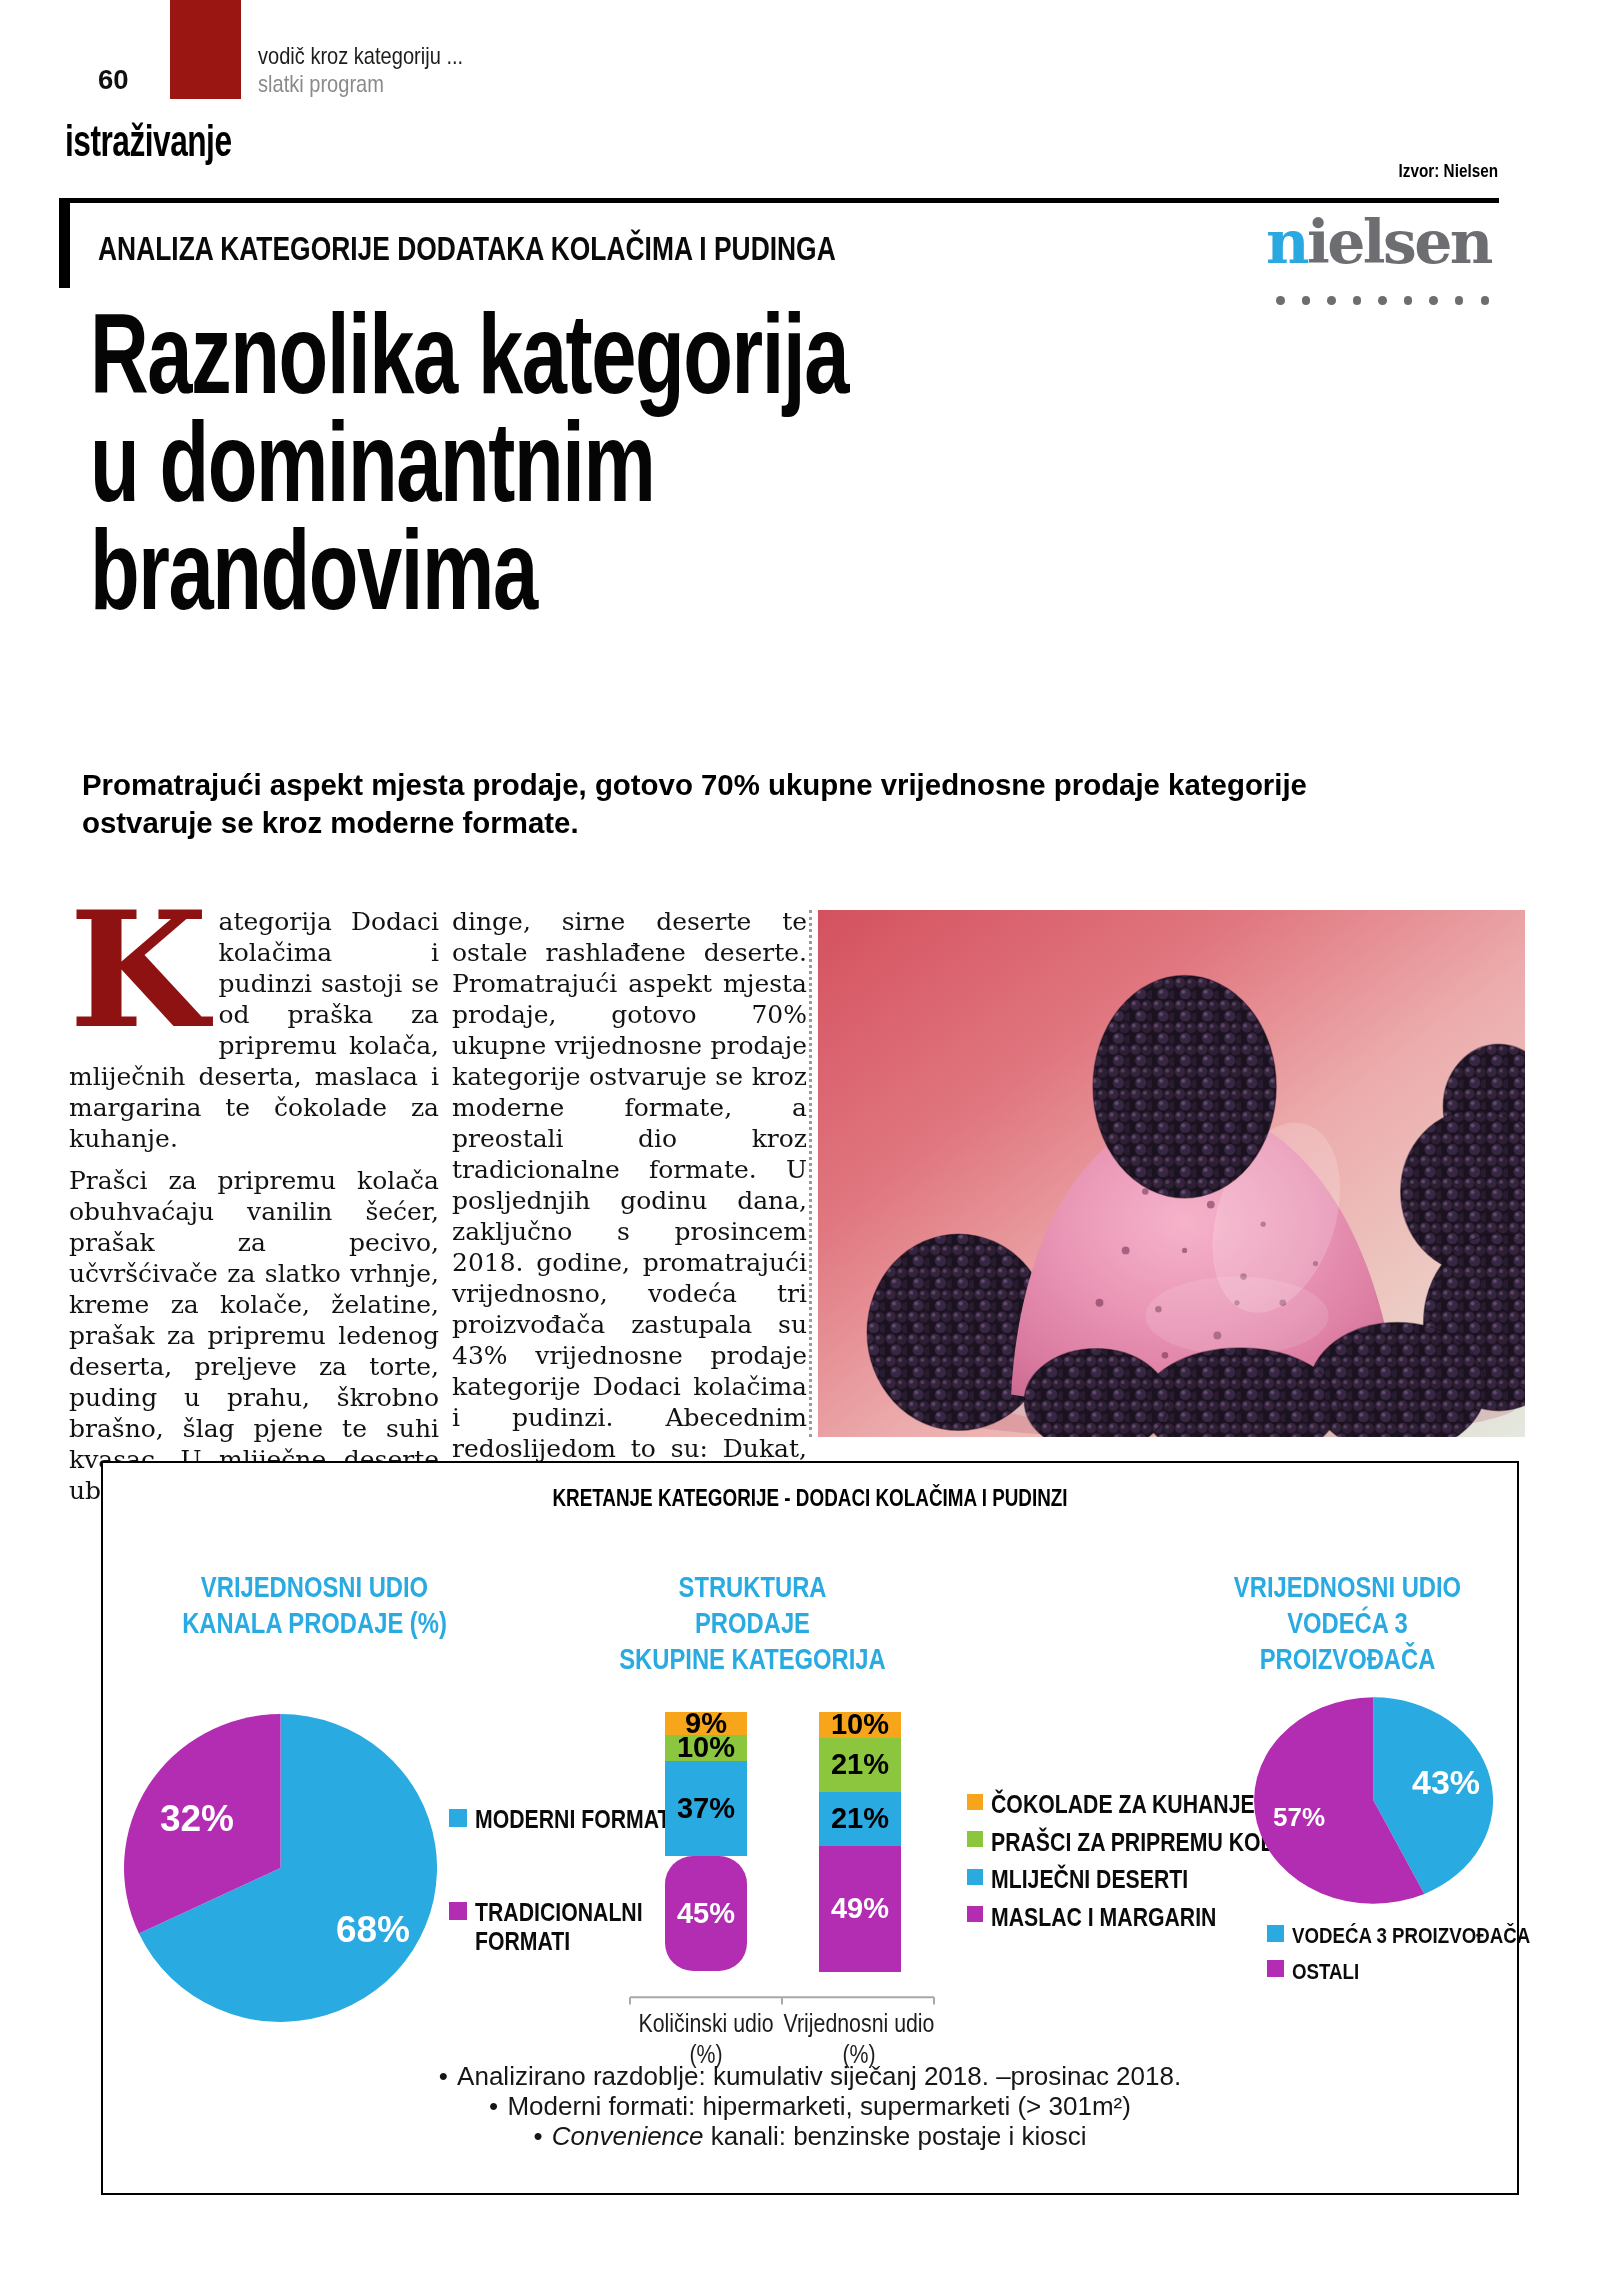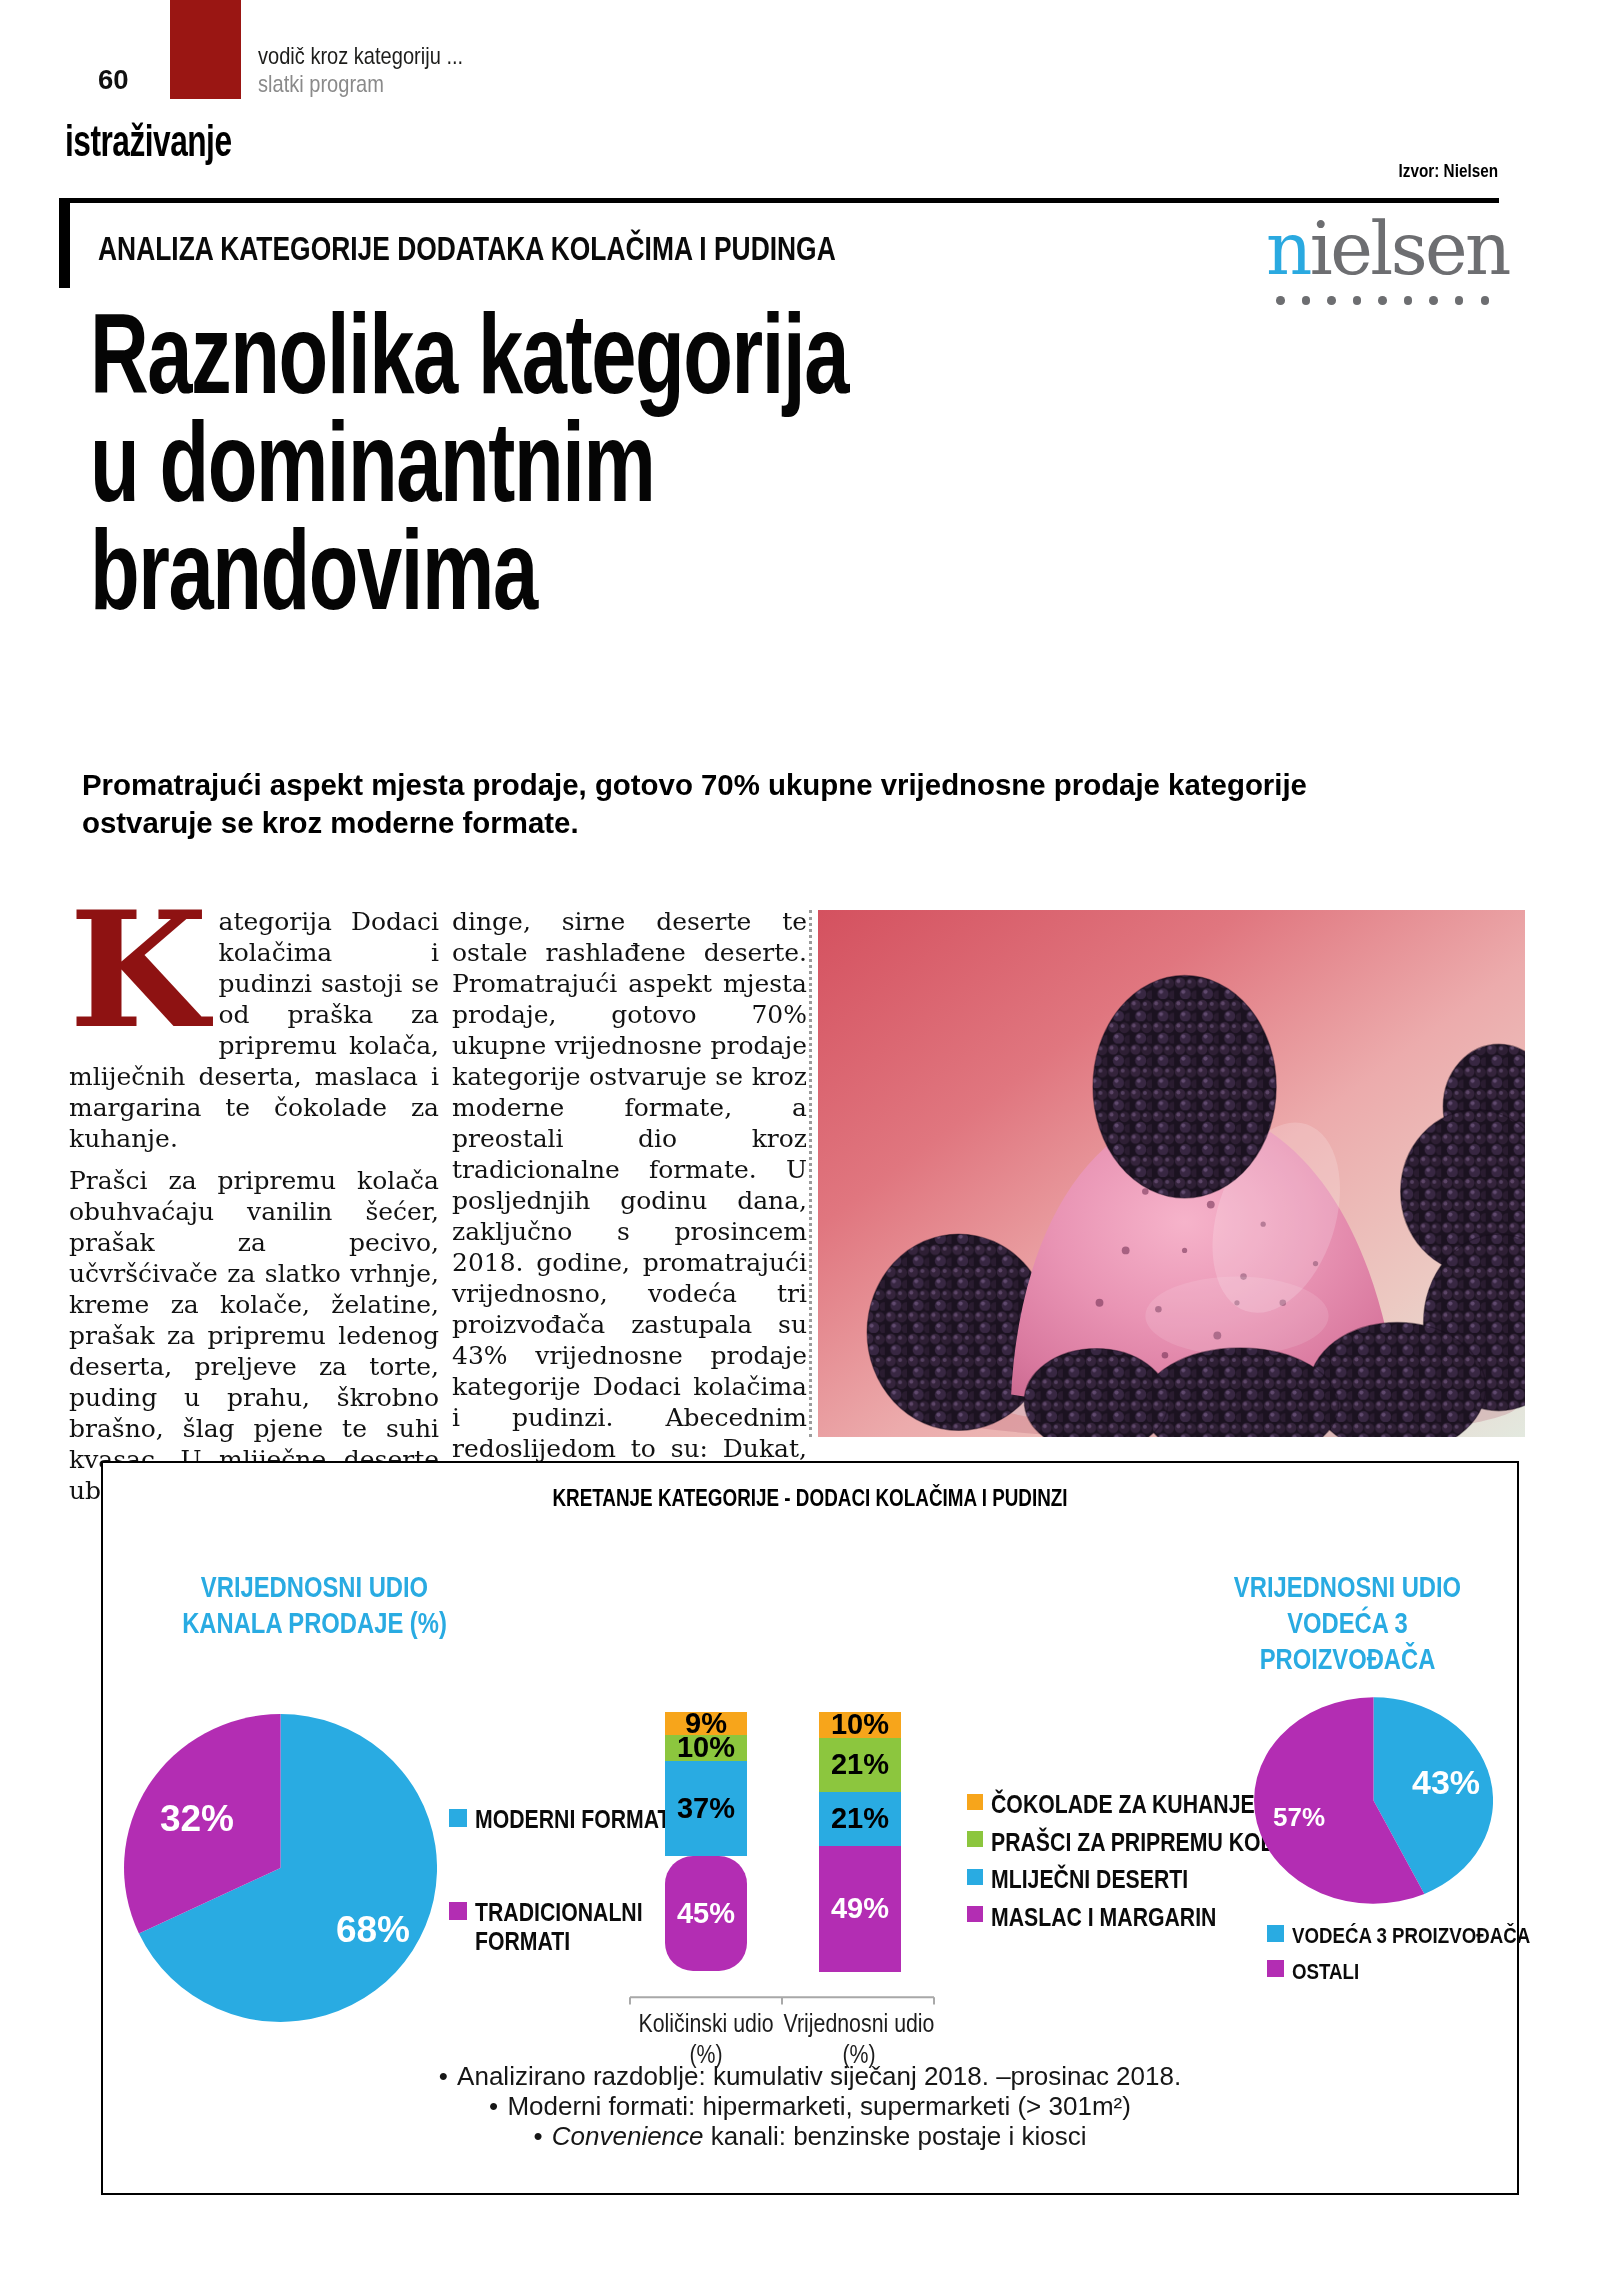--- a/index.html
+++ b/index.html
@@ -26,21 +26,21 @@
   .brand-bar{left:170px;top:0;width:71px;height:99px;background:var(--darkred);}
   .kicker{left:258px;top:42px;font-size:23.6px;line-height:28px;color:#1d1d1b;}
   .kicker .l2{color:#8a8a8a;}
   .section-title{left:65px;top:116px;font-size:44px;font-weight:700;letter-spacing:-0.7px;color:#000;transform:scaleX(.72);transform-origin:0 0;}
   .source-label{left:1171px;top:161px;width:327px;text-align:right;font-size:18px;font-weight:700;color:#000;}
   .top-rule{left:59px;top:198px;width:1440px;height:4.6px;background:#000;}
   .kicker-bar{left:59px;top:198px;width:11px;height:90px;background:#000;}
   .article-kicker{left:98px;top:230px;width:1243px;font-size:33px;font-weight:700;color:#0a0a0a;transform:scaleX(.8);transform-origin:0 0;white-space:nowrap;}
 
   
-  .nielsen{left:1266px;top:207px;font-family:"DejaVu Serif","Liberation Serif",serif;font-size:72px;letter-spacing:-2.6px;color:var(--niel-gray);}
+  .nielsen{left:1266px;top:207px;font-family:"DejaVu Serif","Liberation Serif",serif;font-size:60px;letter-spacing:-2.6px;color:var(--niel-gray);font-weight:bold;}
   .nielsen .n1{color:var(--niel-blue);}
   .nielsen-dots{left:1276px;top:296px;width:213px;display:flex;justify-content:space-between;}
   .nielsen-dots i{width:8.5px;height:8.5px;border-radius:50%;background:var(--niel-gray);}
 
   
   .headline{left:90px;top:300px;font-size:113px;line-height:108px;font-weight:700;letter-spacing:-2px;color:#050505;transform:scaleX(.72);transform-origin:0 0;white-space:nowrap;}
   .standfirst{left:82px;top:766px;width:1322px;font-size:29.4px;line-height:38px;font-weight:700;color:#000;}
 
   
   .bodycol{font-family:"DejaVu Serif","Liberation Serif",serif;font-size:25px;line-height:31px;color:#121212;text-align:justify;}
@@ -217,20 +217,24 @@
 
   <div class="abs chart-box"></div>
   <div class="abs chart-title">
       <div class="cxc">KRETANJE KATEGORIJE - DODACI KOLAČIMA I PUDINZI</div>
     </div>
 
   <div class="abs chart-head head-a">
     <div class="cxc">VRIJEDNOSNI UDIO</div>
     <div class="cxc">KANALA PRODAJE (%)</div>
   </div>
+  <div class="abs chart-head head-b">
+    <div class="cxc">STRUKTURA PRODAJE</div>
+    <div class="cxc">SKUPINE KATEGORIJA</div>
+  </div>
   <div class="abs chart-head head-c">
     <div class="cxc">VRIJEDNOSNI UDIO</div>
     <div class="cxc">VODEĆA 3</div>
     <div class="cxc">PROIZVOĐAČA</div>
   </div>
 
   <svg class="abs pie-left" viewBox="0 0 478 470">
     <path d="M 239 235 L 239 0 A 239 235 0 1 1 22.8 335.1 Z" fill="#29abe2"></path>
     <path d="M 239 235 L 22.8 335.1 A 239 235 0 0 1 239 0 Z" fill="#b32db3"></path>
   </svg>

